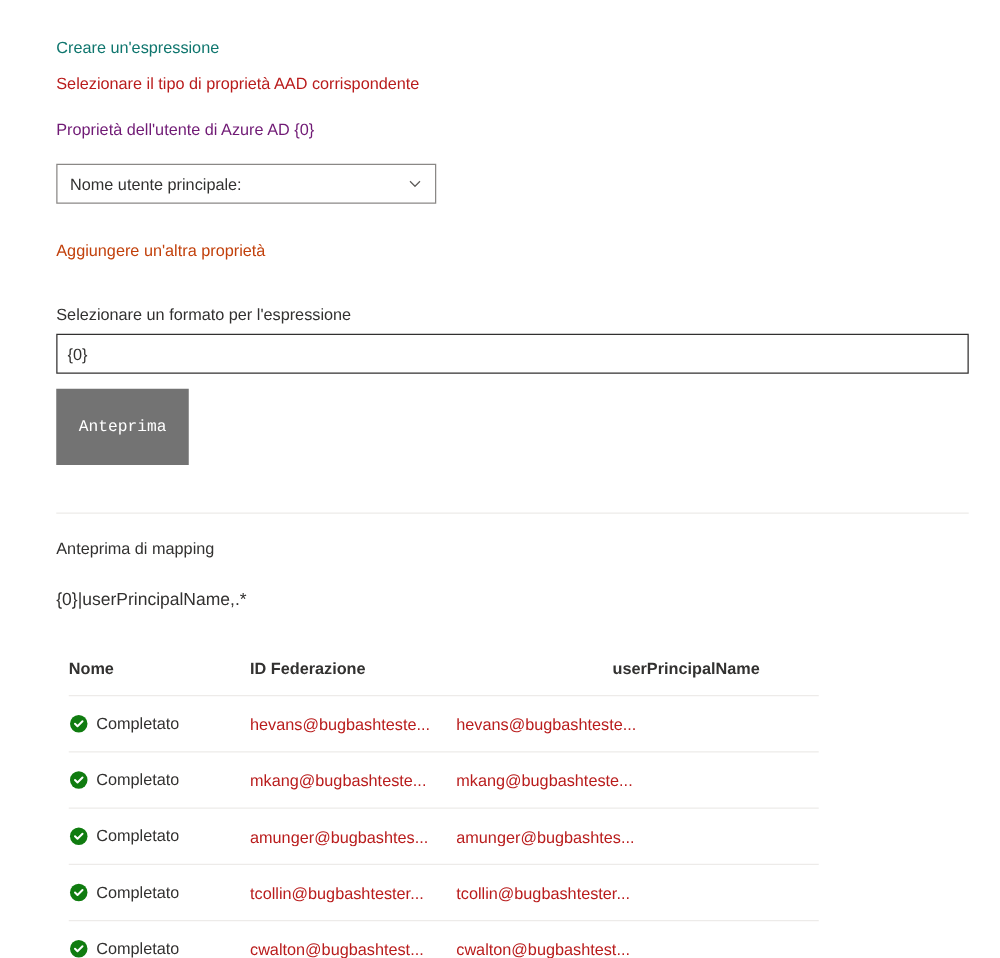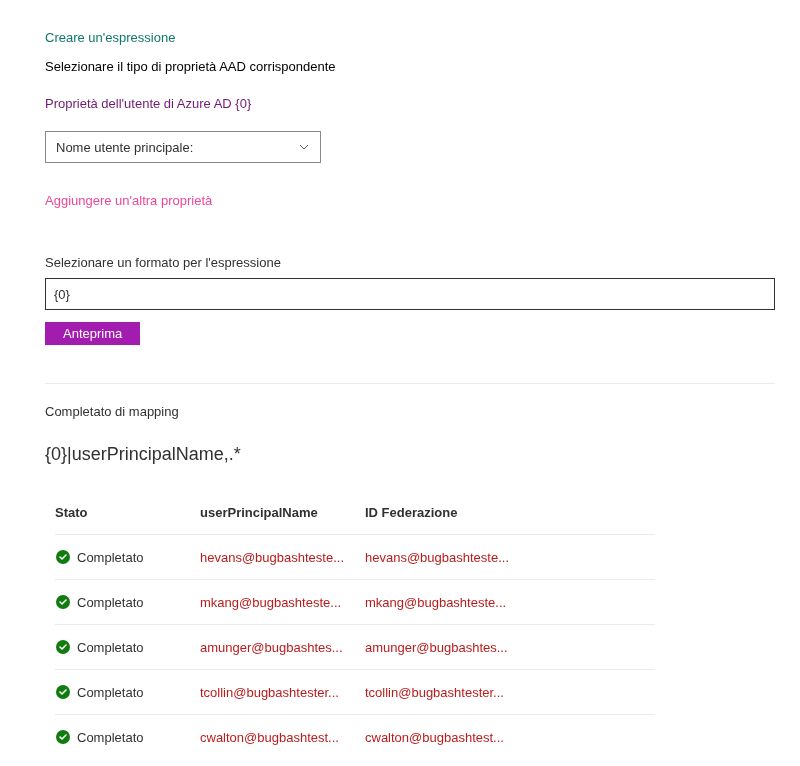--- a/index.html
+++ b/index.html
@@ -18,30 +18,30 @@
     .section-title {
       font-size: 13px;
       font-weight: 400;
       margin-bottom: 14px;
       color: #0f766e;
     }
     .section-subtitle {
       font-size: 13px;
       font-weight: 400;
       margin-bottom: 22px;
-      color: #000000;
+      color: #b91c1c;
     }
     .field-label {
       font-size: 13px;
       font-weight: 400;
       margin-bottom: 20px;
       color: #701a75;
     }
     .dropdown {
-      width: 276px;
+      width: 304px;
       height: 32px;
       border: 1px solid #8a8886;
       background: #fff;
       display: flex;
       align-items: center;
       justify-content: space-between;
       padding: 0 10px;
       cursor: pointer;
       font-size: 13px;
       color: #323130;
@@ -49,60 +49,60 @@
     }
     .dropdown-chevron {
       width: 12px;
       height: 12px;
       display: inline-flex;
       align-items: center;
       justify-content: center;
     }
     .link-like {
       font-size: 13px;
-      color: #ec4899;
-      margin-bottom: 47px;
+      color: #c2410c;
+      margin-bottom: 36px;
       display: block;
     }
     .format-label {
       font-size: 13px;
       margin-bottom: 8px;
     }
     .format-input {
       width: 730px;
       height: 32px;
       border: 1px solid #323130;
       padding: 0 8px;
       font-size: 13px;
       color: #323130;
       font-family: inherit;
       margin-bottom: 12px;
     }
     .btn-primary {
-      background: #a21caf;
+      background: #737373;
       color: #fff;
       border: none;
-      padding: 4px 18px;
+      padding: 23px 18px;
       font-size: 13px;
       cursor: pointer;
-      font-family: Liberation Sans, sans-serif;
+      font-family: Liberation Mono, monospace;
     }
     .divider {
       border: none;
       border-top: 1px solid #edebe9;
       margin: 38px 0 20px 0;
       width: 730px;
     }
     .preview-title {
       font-size: 13px;
       font-weight: 400;
       margin-bottom: 14px;
     }
     .expr-text {
-      font-size: 18px;
+      font-size: 14px;
       color: #323130;
       margin-bottom: 30px;
       margin-top: 25px;
     }
     .table {
       width: 600px;
       margin-left: 10px;
     }
     .table-header {
       display: flex;
@@ -117,21 +117,20 @@
       color: #323130;
     }
     .table-row {
       display: flex;
       align-items: center;
       padding: 14px 0;
       border-top: 1px solid #edebe9;
     }
     .stato-cell {
       display: flex;
-      align-items: center;
       gap: 6px;
       width: 145px;
     }
     .check-icon-wrap {
       width: 16px;
       height: 16px;
       display: inline-flex;
       align-items: center;
       justify-content: center;
     }
@@ -166,28 +165,28 @@
 
 <span class="link-like">Aggiungere un'altra proprietà</span>
 
 <div class="format-label">Selezionare un formato per l'espressione</div>
 <input class="format-input" type="text" value="{0}" style="">
 
 <button class="btn-primary">Anteprima</button>
 
 <hr class="divider">
 
-<div class="preview-title">Completato di mapping</div>
+<div class="preview-title">Anteprima di mapping</div>
 <div class="expr-text">{0}|userPrincipalName,.*</div>
 
 <div class="table">
   <div class="table-header">
-    <div class="th col-stato">Stato</div>
+    <div class="th col-stato">Nome</div>
+    <div class="th col-fed">ID Federazione</div>
     <div class="th col-upn">userPrincipalName</div>
-    <div class="th col-fed">ID Federazione</div>
   </div>
   <div id="table-body">
       <div class="table-row">
         <div class="stato-cell">
           <span class="check-icon-wrap">
             <svg width="16" height="16" viewBox="0 0 16 16">
               <circle cx="8" cy="8" r="7" fill="#107c10"></circle>
               <path d="M5 8 L7 10 L11 6" stroke="#fff" stroke-width="1.6" fill="none" stroke-linecap="round" stroke-linejoin="round"></path>
             </svg>
           </span>

